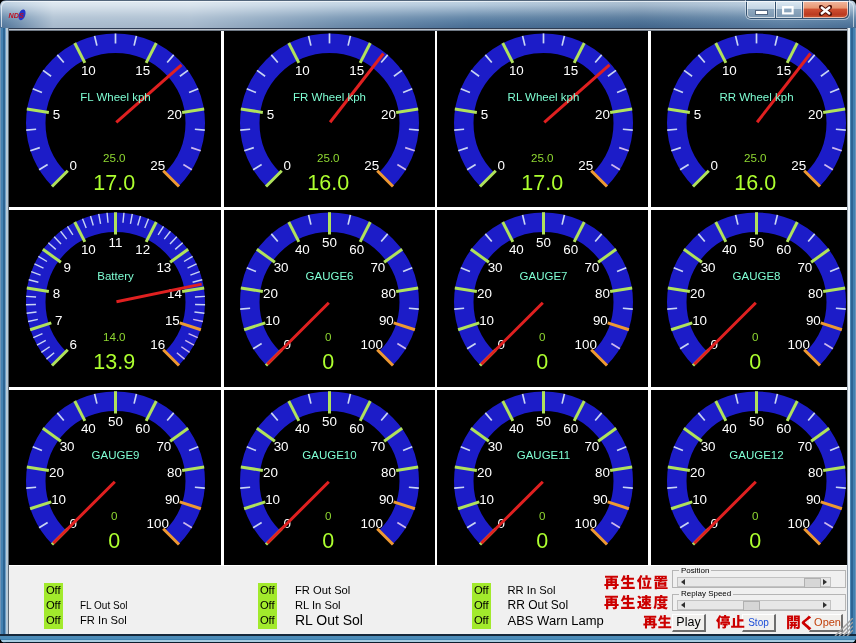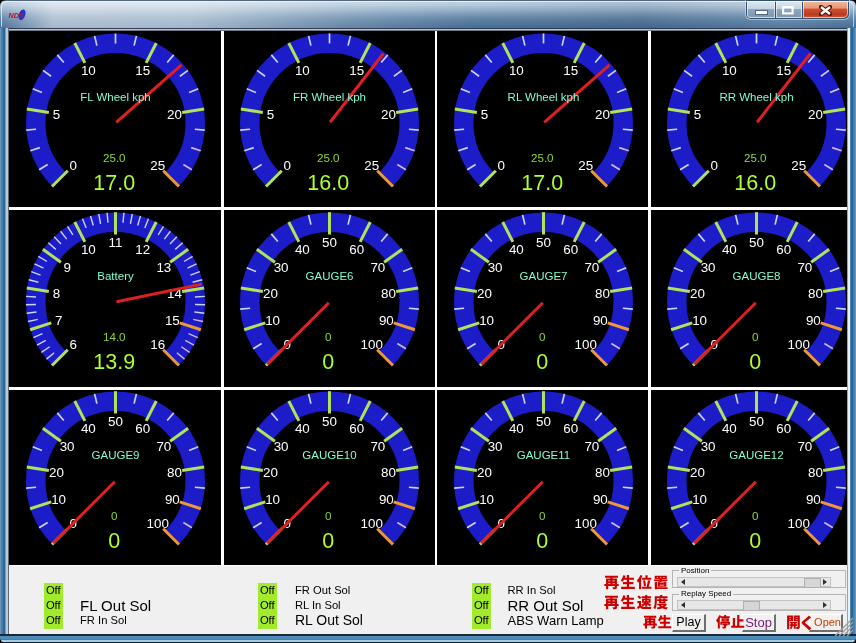--- a/index.html
+++ b/index.html
@@ -522,51 +522,51 @@
       <div style="position:absolute;left:425.5px;top:0;width:2.9px;height:534px;background:#fff"></div>
       <div style="position:absolute;left:639.3px;top:0;width:2.9px;height:534px;background:#fff"></div>
    <div style="position:absolute;left:0;top:176.7px;width:838px;height:2.9px;background:#fff"></div>
       <div style="position:absolute;left:0;top:356.5px;width:838px;height:2.9px;background:#fff"></div>
  </div>
  <div class="gridtop"></div>
  <div style="position:absolute;left:9px;top:564.5px;width:838px;height:1.8px;background:#fff"></div>
  <div style="position:absolute;left:44.0px;top:582.6px;width:18.5px;height:15.5px;background:#a2ea2c;color:#000;font-size:11.2px;line-height:15.5px;text-align:center">Off</div>
     <div style="position:absolute;left:80.0px;top:548px;height:15.5px;color:#000;font-size:15px;line-height:15.5px;white-space:nowrap">FL In Sol</div>
     <div style="position:absolute;left:44.0px;top:598.0px;width:18.5px;height:15.5px;background:#a2ea2c;color:#000;font-size:11.2px;line-height:15.5px;text-align:center">Off</div>
-    <div style="position:absolute;left:80.0px;top:598.0px;height:15.5px;color:#000;font-size:15px;line-height:15.5px;white-space:nowrap">FL Out Sol</div>
+    <div style="position:absolute;left:80.0px;top:598.0px;height:15.5px;color:#000;font-size:10px;line-height:15.5px;white-space:nowrap">FL Out Sol</div>
     <div style="position:absolute;left:44.0px;top:613.4px;width:18.5px;height:15.5px;background:#a2ea2c;color:#000;font-size:11.2px;line-height:15.5px;text-align:center">Off</div>
     <div style="position:absolute;left:80.0px;top:613.4px;height:15.5px;color:#000;font-size:11.2px;line-height:15.5px;white-space:nowrap">FR In Sol</div>
     <div style="position:absolute;left:258.0px;top:582.6px;width:18.5px;height:15.5px;background:#a2ea2c;color:#000;font-size:11.2px;line-height:15.5px;text-align:center">Off</div>
     <div style="position:absolute;left:295.0px;top:582.6px;height:15.5px;color:#000;font-size:11.2px;line-height:15.5px;white-space:nowrap">FR Out Sol</div>
     <div style="position:absolute;left:258.0px;top:598.0px;width:18.5px;height:15.5px;background:#a2ea2c;color:#000;font-size:11.2px;line-height:15.5px;text-align:center">Off</div>
     <div style="position:absolute;left:295.0px;top:598.0px;height:15.5px;color:#000;font-size:11.2px;line-height:15.5px;white-space:nowrap">RL In Sol</div>
     <div style="position:absolute;left:258.0px;top:613.4px;width:18.5px;height:15.5px;background:#a2ea2c;color:#000;font-size:11.2px;line-height:15.5px;text-align:center">Off</div>
     <div style="position:absolute;left:295.0px;top:613.4px;height:15.5px;color:#000;font-size:14px;line-height:15.5px;white-space:nowrap">RL Out Sol</div>
     <div style="position:absolute;left:472.0px;top:582.6px;width:18.5px;height:15.5px;background:#a2ea2c;color:#000;font-size:11.2px;line-height:15.5px;text-align:center">Off</div>
     <div style="position:absolute;left:507.5px;top:582.6px;height:15.5px;color:#000;font-size:11.2px;line-height:15.5px;white-space:nowrap">RR In Sol</div>
     <div style="position:absolute;left:472.0px;top:598.0px;width:18.5px;height:15.5px;background:#a2ea2c;color:#000;font-size:11.2px;line-height:15.5px;text-align:center">Off</div>
-    <div style="position:absolute;left:507.5px;top:598.0px;height:15.5px;color:#000;font-size:15px;line-height:15.5px;white-space:nowrap">RR Out Sol</div>
+    <div style="position:absolute;left:507.5px;top:598.0px;height:15.5px;color:#000;font-size:12px;line-height:15.5px;white-space:nowrap">RR Out Sol</div>
     <div style="position:absolute;left:472.0px;top:613.4px;width:18.5px;height:15.5px;background:#a2ea2c;color:#000;font-size:11.2px;line-height:15.5px;text-align:center">Off</div>
     <div style="position:absolute;left:507.5px;top:613.4px;height:15.5px;color:#000;font-size:13px;line-height:15.5px;white-space:nowrap">ABS Warn Lamp</div>
  <div style="position:absolute;left:672px;top:570px;width:174px;height:18.4px;border:1px solid #b5b5b5;box-sizing:border-box"></div>
     <div style="position:absolute;left:679px;top:565.5px;background:#f0f0f0;padding:0 2px;font-size:8px;color:#000">Position</div>
     <div style="position:absolute;left:672px;top:593.5px;width:174px;height:17px;border:1px solid #b5b5b5;box-sizing:border-box"></div>
     <div style="position:absolute;left:679px;top:589px;background:#f0f0f0;padding:0 2px;font-size:8px;color:#000">Replay Speed</div>
     <div style="position:absolute;left:676.5px;top:577.2px;width:154px;height:9.6px;background:#e7e7e7;border:1px solid #c2c2c2;box-sizing:border-box">
       <div style="position:absolute;left:3px;top:0.5999999999999996px;width:0;height:0;border-top:3.2px solid transparent;border-bottom:3.2px solid transparent;border-right:4.2px solid #303030"></div>
       <div style="position:absolute;right:3px;top:0.5999999999999996px;width:0;height:0;border-top:3.2px solid transparent;border-bottom:3.2px solid transparent;border-left:4.2px solid #303030"></div>
       <div style="position:absolute;left:126px;top:0;width:15px;height:7.6px;background:#d6d6d6;border:1px solid #b0b0b0"></div>
     </div>
     <div style="position:absolute;left:676.5px;top:600.0px;width:154px;height:9.6px;background:#e7e7e7;border:1px solid #c2c2c2;box-sizing:border-box">
       <div style="position:absolute;left:3px;top:0.5999999999999996px;width:0;height:0;border-top:3.2px solid transparent;border-bottom:3.2px solid transparent;border-right:4.2px solid #303030"></div>
       <div style="position:absolute;right:3px;top:0.5999999999999996px;width:0;height:0;border-top:3.2px solid transparent;border-bottom:3.2px solid transparent;border-left:4.2px solid #303030"></div>
       <div style="position:absolute;left:65.5px;top:0;width:15px;height:7.6px;background:#d6d6d6;border:1px solid #b0b0b0"></div>
     </div>
     <div style="position:absolute;left:672px;top:613.5px;width:34px;height:18px;background:#f1f0ee;border-top:1px solid #fff;border-left:1px solid #fff;border-right:2px solid #6e6e6e;border-bottom:2px solid #6e6e6e;box-sizing:border-box;font-size:12.5px;color:#000;text-align:center;line-height:15px">Play</div>
-    <div style="position:absolute;left:742px;top:613.5px;width:34px;height:18px;background:#f1f0ee;border-top:1px solid #fff;border-left:1px solid #fff;border-right:2px solid #6e6e6e;border-bottom:2px solid #6e6e6e;box-sizing:border-box;font-size:13px;color:#701a75;text-align:center;line-height:15px">Stop</div>
+    <div style="position:absolute;left:742px;top:613.5px;width:34px;height:18px;background:#f1f0ee;border-top:1px solid #fff;border-left:1px solid #fff;border-right:2px solid #6e6e6e;border-bottom:2px solid #6e6e6e;box-sizing:border-box;font-size:10px;color:#1d4ed8;text-align:center;line-height:15px">Stop</div>
     <div style="position:absolute;left:809px;top:613.5px;width:34px;height:18px;background:#f1f0ee;border-top:1px solid #fff;border-left:1px solid #fff;border-right:2px solid #6e6e6e;border-bottom:2px solid #6e6e6e;box-sizing:border-box;font-size:11px;color:#c2410c;text-align:right;line-height:15px">Open</div>
     <svg style="position:absolute;left:603.5px;top:574.5px" width="67.6" height="17" xmlns="http://www.w3.org/2000/svg">
       <g transform="translate(0,12.9) scale(0.01500,-0.01500)">
         <path d="M137 624V261H25V128H137V-96H281V128H719V58C719 42 712 37 694 37C677 37 611 36 562 39C582 4 605 -58 612 -97C696 -97 757 -95 803 -73C849 -51 864 -13 864 56V128H975V261H864V624H569V672H933V805H68V672H423V624ZM719 261H569V318H719ZM281 261V318H423V261ZM719 440H569V494H719ZM281 440V494H423V440Z" fill="#cc0000"></path>
       </g>
       <g transform="translate(16.4,12.9) scale(0.01500,-0.01500)">
         <path d="M191 845C157 710 93 573 16 491C53 471 118 428 147 403C177 440 206 487 234 539H426V386H167V246H426V74H48V-68H958V74H578V246H865V386H578V539H905V681H578V855H426V681H298C315 724 330 767 342 811Z" fill="#cc0000"></path>
       </g>
       <g transform="translate(32.8,12.9) scale(0.01500,-0.01500)">
         <path d="M415 489C444 363 466 201 468 104L611 134C606 232 578 389 546 512ZM353 683V546H961V683H722V841H575V683ZM335 82V-55H979V82H797C831 194 869 347 895 492L737 517C724 378 691 203 657 82ZM242 853C190 716 100 580 8 495C32 458 71 377 83 342C106 364 128 389 150 416V-92H288V621C323 683 353 746 378 808Z" fill="#cc0000"></path>

